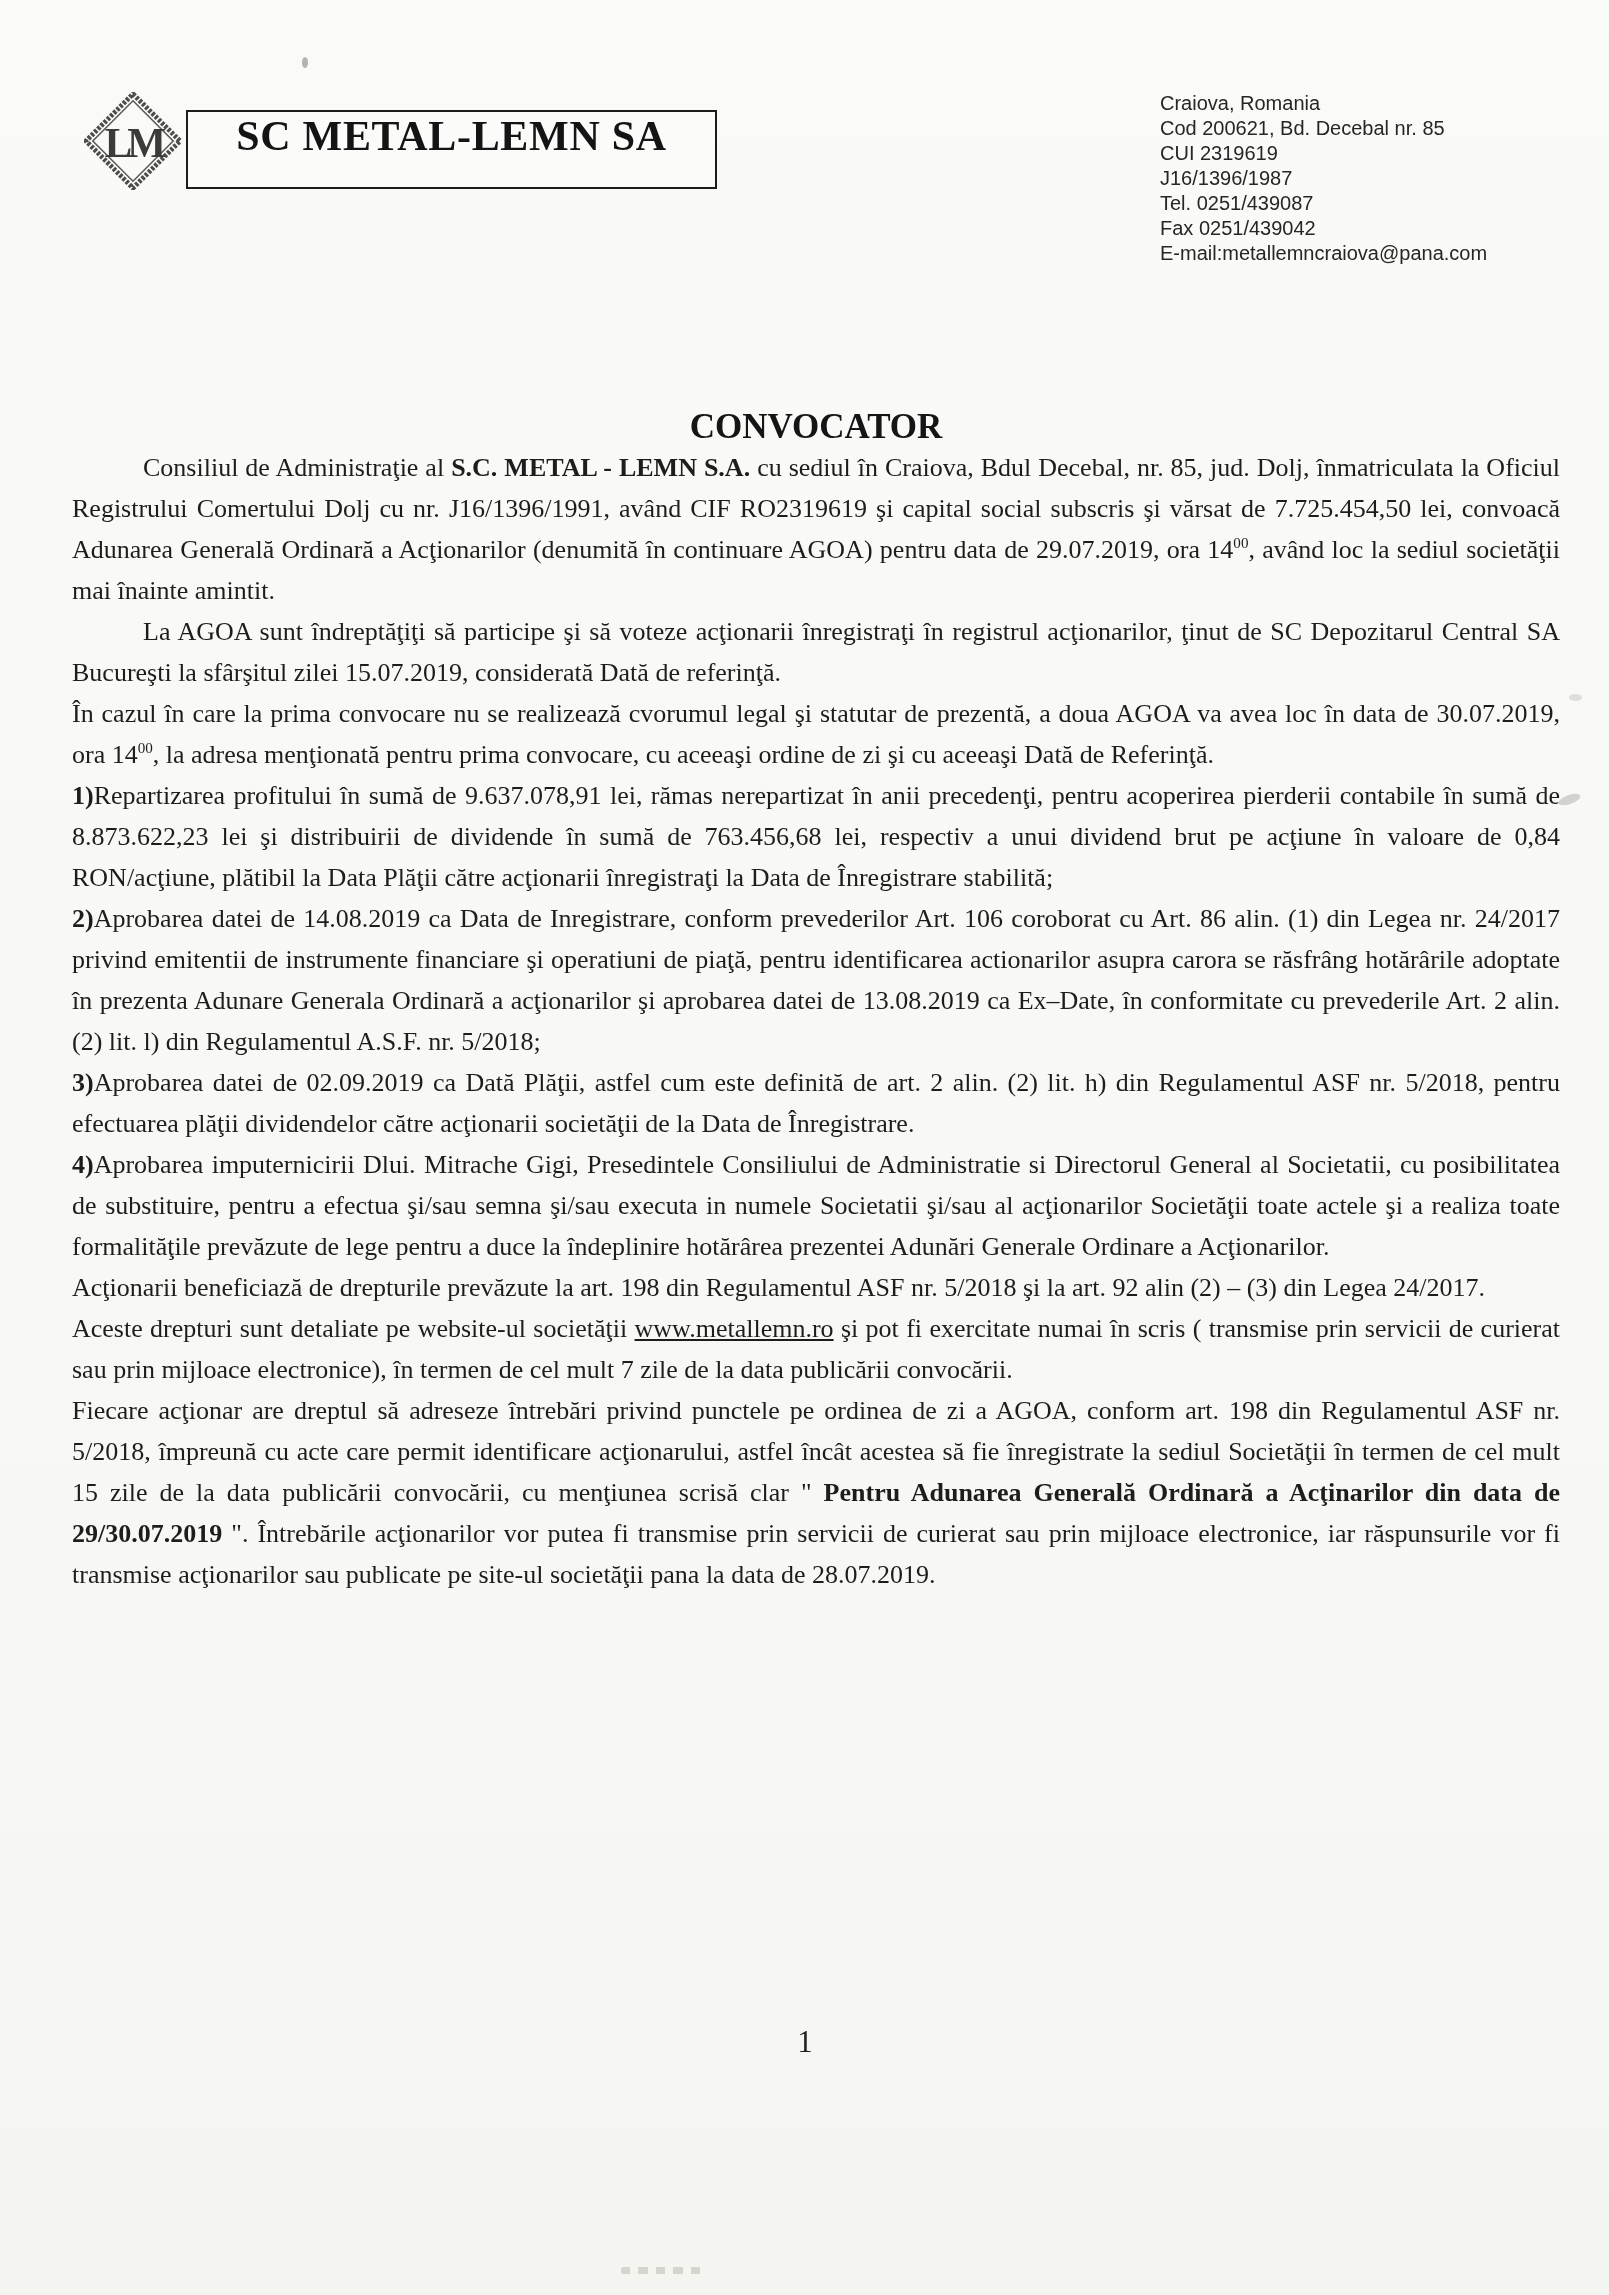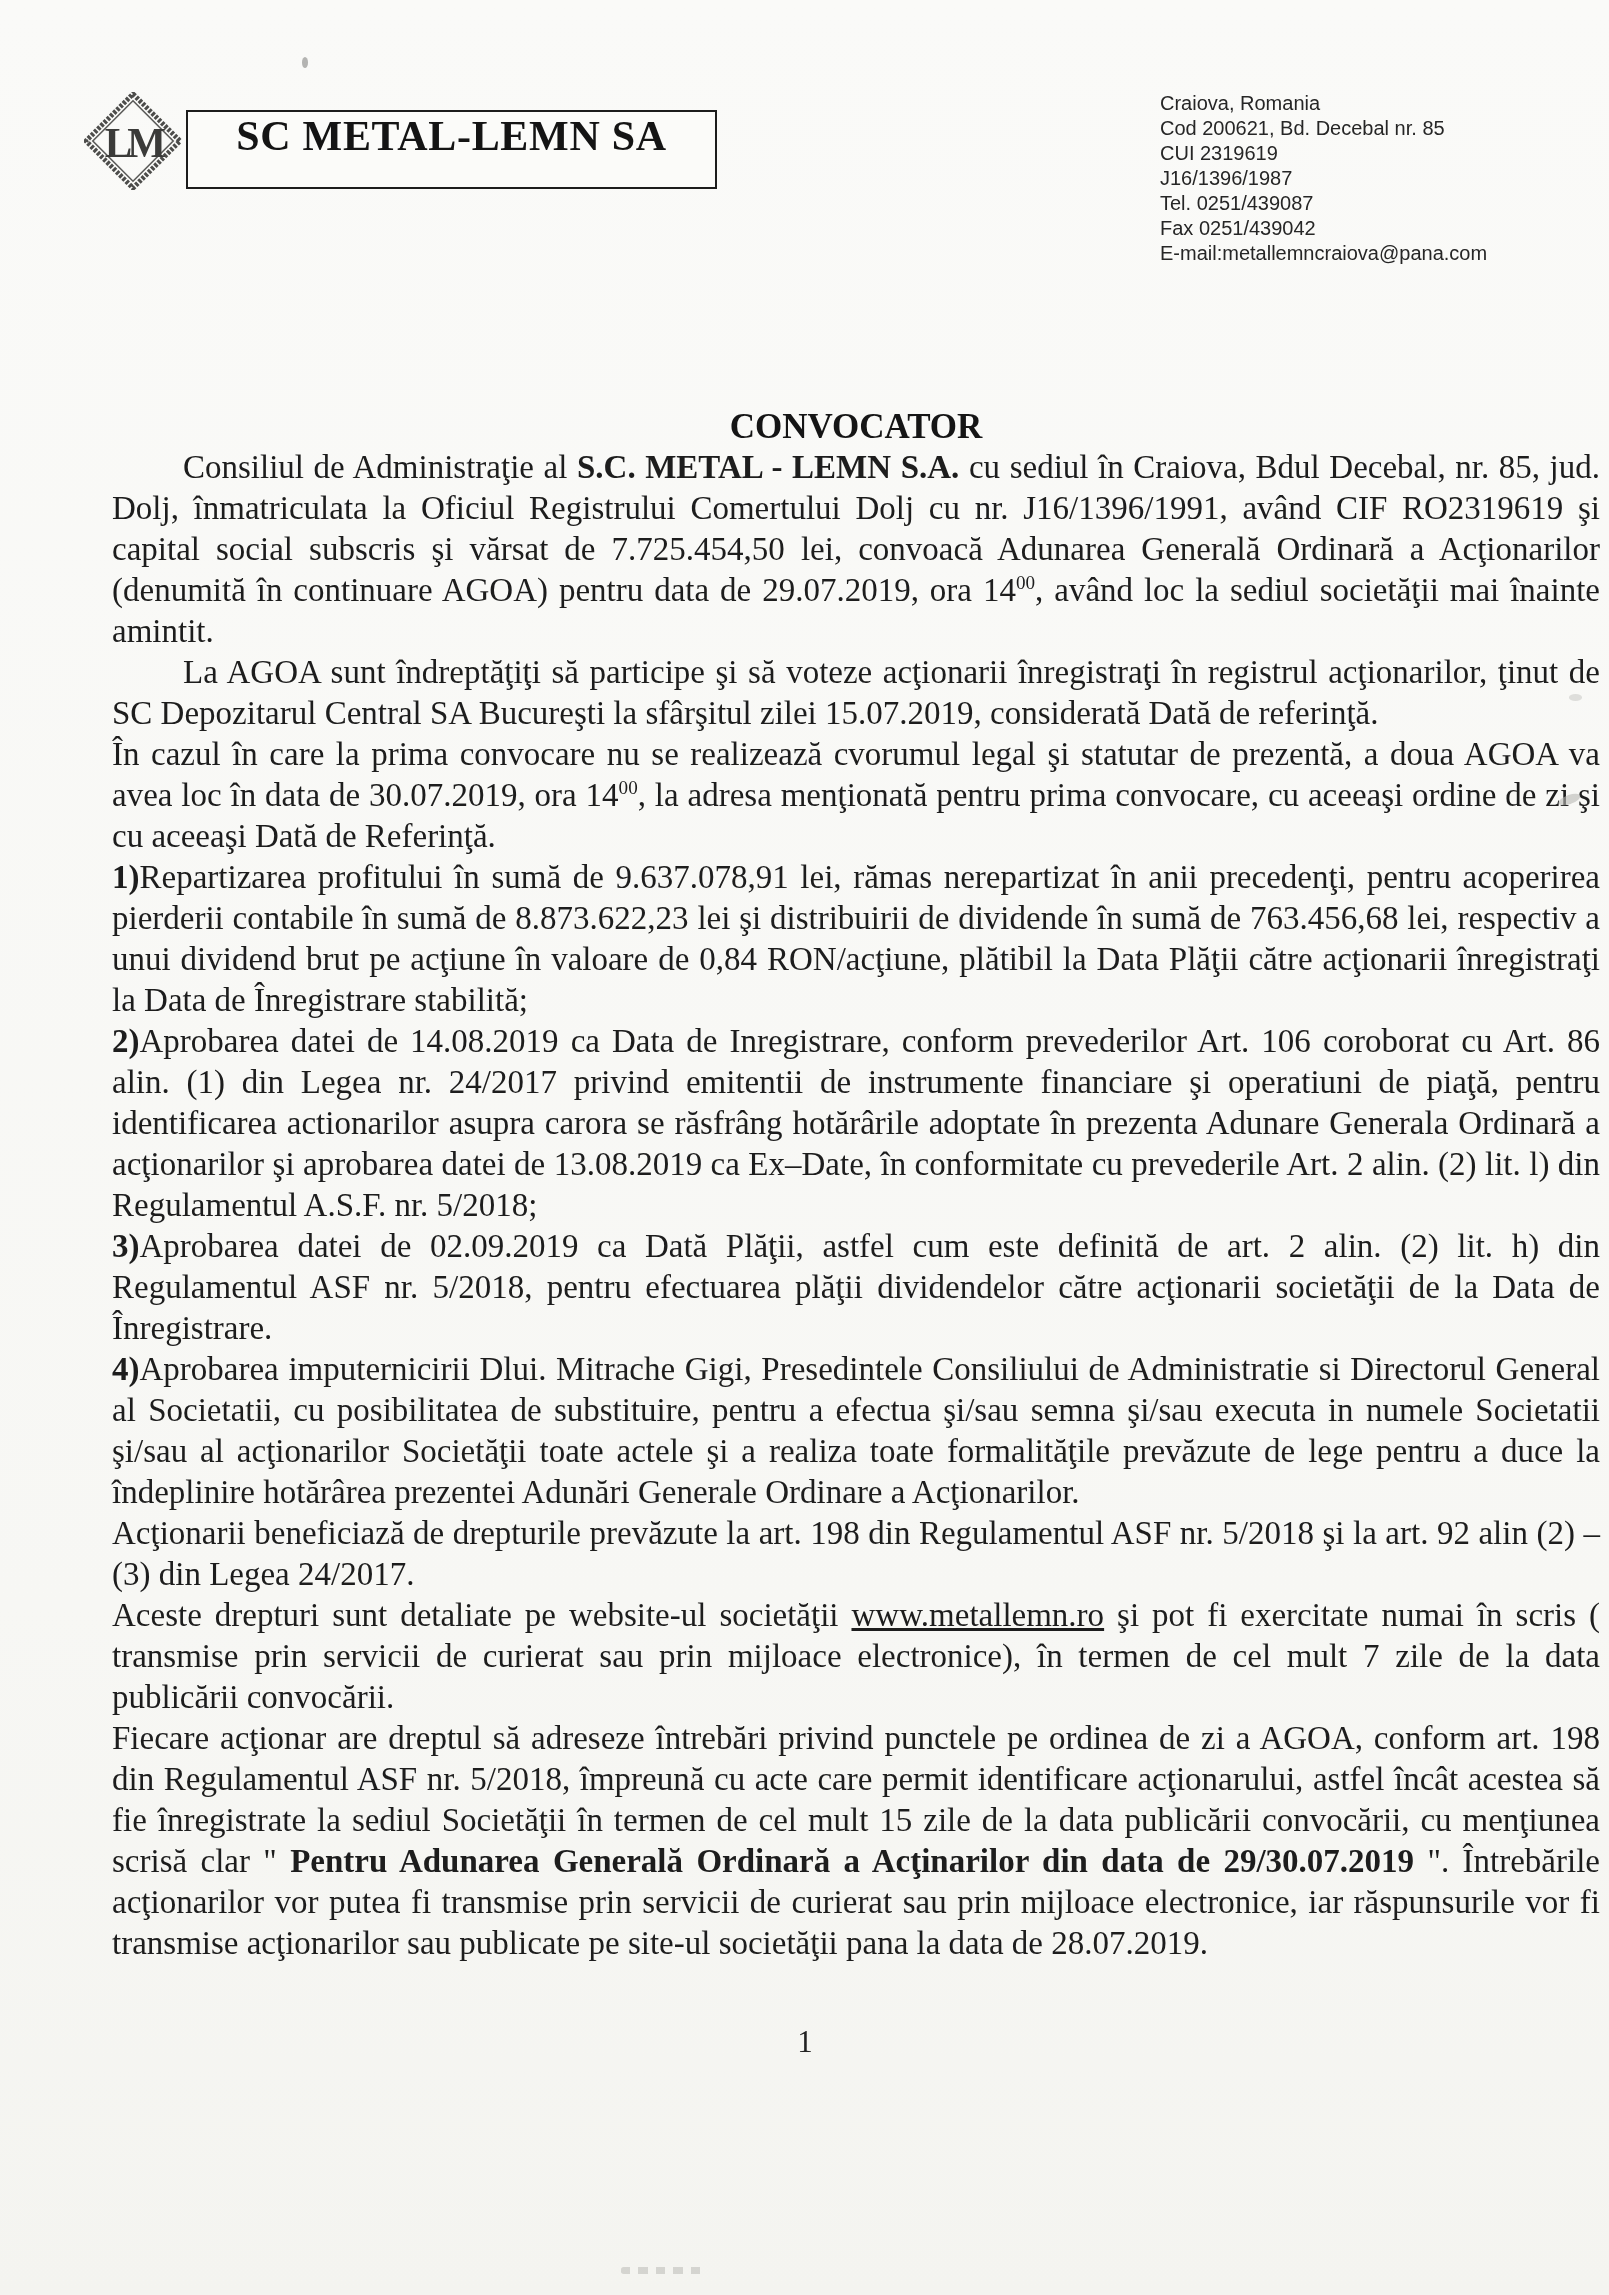--- a/index.html
+++ b/index.html
@@ -19,23 +19,23 @@
     border:2.7px solid #1c1c1c;background:#fbfbf9;
     display:flex;align-items:flex-start;justify-content:center;
   }
   .company-box .name{font-weight:bold;font-size:42px;letter-spacing:0.7px;color:#141414;}
   .header-info{
     position:absolute;left:1160px;top:91px;
     font-family:"Liberation Sans", sans-serif;
     font-size:20px;line-height:25px;color:#262626;
   }
   
-  .content{position:absolute;left:72px;top:406px;width:1488px;margin-left:40px;}
+  .content{position:absolute;left:72px;top:406px;width:1488px;}
   .doc-title{margin:0;text-align:center;font-weight:bold;font-size:35px;line-height:41px;color:#151515;}
-  .para{margin:0;font-size:33px;line-height:41px;text-align:justify;color:#1d1d1d;}
+  .para{margin:0;font-size:26px;line-height:41px;text-align:justify;color:#1d1d1d;}
   .para.indent{text-indent:71px;}
   .para.heading{font-weight:bold;}
   .para sup{font-size:58%;line-height:0;vertical-align:super;}
   .b{font-weight:bold;}
   .i{}
   .u{text-decoration:underline;}
   .page-num{position:absolute;left:0;width:100%;top:2024px;text-align:center;font-size:31px;color:#222;}
   
   .artifact{position:absolute;pointer-events:none;}
   .dot-top{left:302px;top:57px;width:6px;height:10.7px;background:#7a7a78;border-radius:50%;opacity:.55;}

